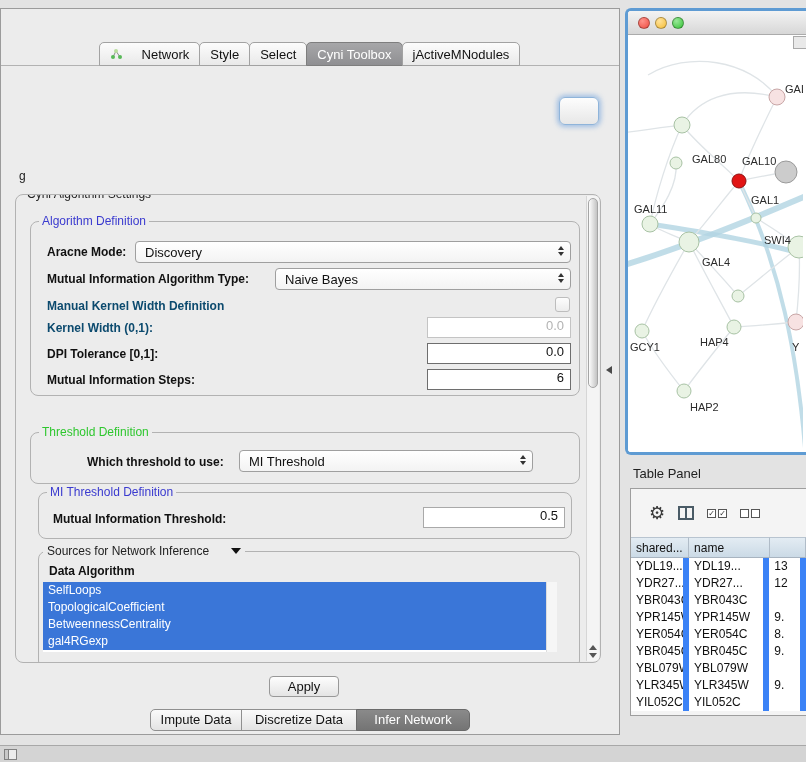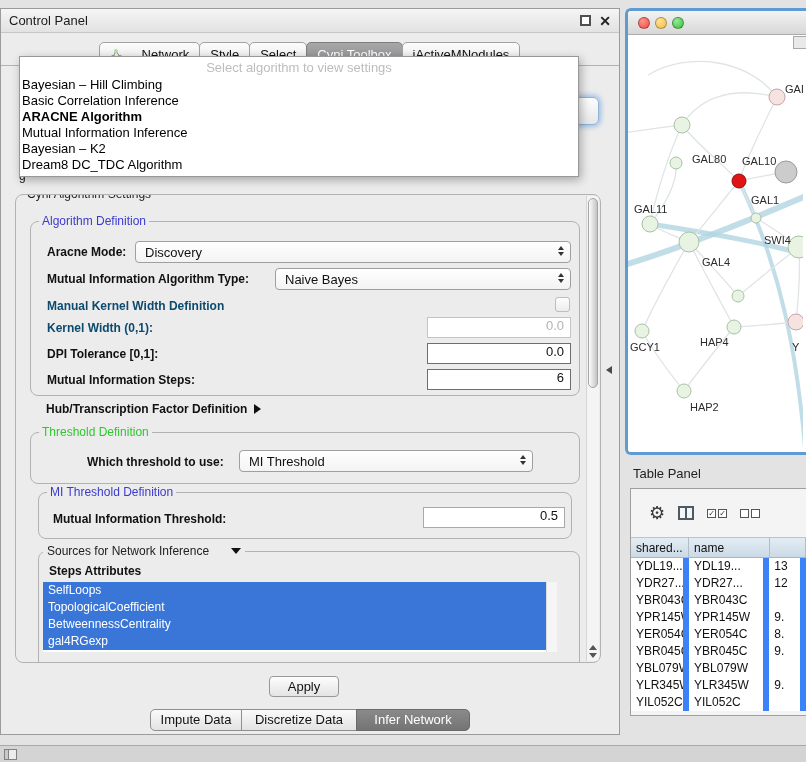--- a/index.html
+++ b/index.html
@@ -109,27 +109,20 @@
   .bottom-bar { position:absolute; left:0; top:745px; width:806px; height:17px; background:#d4d4d4; border-top:1px solid #a8a8a8; }
   .dock-icon { position:absolute; left:4px; top:3px; width:13px; height:11px; border:1px solid #818181; background:#ececec; }
   .dock-icon i { display:block; width:4px; height:9px; border-right:1px solid #818181; background:#c9c9c9; }
 </style>
 </head>
 <body>
 
 <div>
 
   <div id="control-panel">
-    <div class="cp-titlebar">
-      <span class="cp-title">Control Panel</span>
-      <span class="winbtns">
-        <span class="float-btn"></span>
-        <span class="close-btn">✕</span>
-      </span>
-    </div>
 
     <div class="tabbar">
       <div class="tab">
         <svg width="12" height="12">
           <line x1="3" y1="9" x2="6" y2="3" stroke="#8a8a8a"></line>
             <line x1="6" y1="3" x2="10" y2="9" stroke="#8a8a8a"></line>
           <circle cx="3" cy="9" r="2" fill="#58b958"></circle>
             <circle cx="6" cy="3" r="2" fill="#b7dd9c"></circle>
             <circle cx="10" cy="9" r="2" fill="#58b958"></circle>
         </svg>
@@ -146,29 +139,20 @@
         </div>
       <div class="tab">
           <span>jActiveMNodules</span>
         </div>
     </div>
     <div class="tabpane-line"></div>
 
     <span class="frag-g">g</span>
     <div class="focus-btn"></div>
 
-    <div class="algo-popup">
-      <div class="algo-ph">Select algorithm to view settings</div>
-      <div class="algo-item">Bayesian – Hill Climbing</div>
-      <div class="algo-item">Basic Correlation Inference</div>
-      <div class="algo-item bold">ARACNE Algorithm</div>
-      <div class="algo-item">Mutual Information Inference</div>
-      <div class="algo-item">Bayesian – K2</div>
-      <div class="algo-item">Dream8 DC_TDC Algorithm</div>
-    </div>
 
     <div id="settings-group" class="group">
       <span class="group-title t-dark">Cyni Algorithm Settings</span>
 
       <div class="group" style="left:14px; top:26px; width:550px; height:175px;">
         <span class="group-title t-blue">Algorithm Definition</span>
 
         <span class="lbl" style="left:16px; top:23px;">Aracne Mode:</span>
         <div class="combo" style="left:104px; top:19px; width:436px;">
           <span>Discovery</span>
@@ -199,24 +183,20 @@
         <div class="tf" style="left:396px; top:121px; width:144px;">
           <span>0.0</span>
         </div>
 
         <span class="lbl" style="left:16px; top:151px;">Mutual Information Steps:</span>
         <div class="tf" style="left:396px; top:147px; width:144px;">
           <span>6</span>
         </div>
       </div>
 
-      <div class="hub-row">
-        <span class="lblx">Hub/Transcription Factor Definition</span>
-        <span class="tri-right"></span>
-      </div>
 
       <div class="group" style="left:14px; top:237px; width:550px; height:52px;">
         <span class="group-title t-green">Threshold Definition</span>
         <span class="lbl" style="left:56px; top:22px;">Which threshold to use:</span>
         <div class="combo" style="left:208px; top:17px; width:294px;">
           <span>MI Threshold</span>
           <span class="combo-arrows">
               <i class="au"></i>
               <i class="ad"></i>
             </span>
@@ -229,21 +209,21 @@
         <div class="tf soft" style="left:384px; top:14px; width:142px;">
           <span>0.5</span>
         </div>
       </div>
 
       <div class="group" style="left:22px; top:356px; width:542px; height:118px;">
         <span class="src-title">
           <span>Sources for Network Inference</span>
           <span class="tri-down"></span>
         </span>
-        <span class="lbl" style="left:10px; top:12px;">Steps Attributes</span>
+        <span class="lbl" style="left:10px; top:12px;">Data Algorithm</span>
         <div class="attr-list">
           <div class="attr-item">SelfLoops</div>
           <div class="attr-item">TopologicalCoefficient</div>
           <div class="attr-item">BetweennessCentrality</div>
           <div class="attr-item">gal4RGexp</div>
           <div class="attr-scroll"></div>
         </div>
       </div>
 
       <div class="v-scrollbar">

